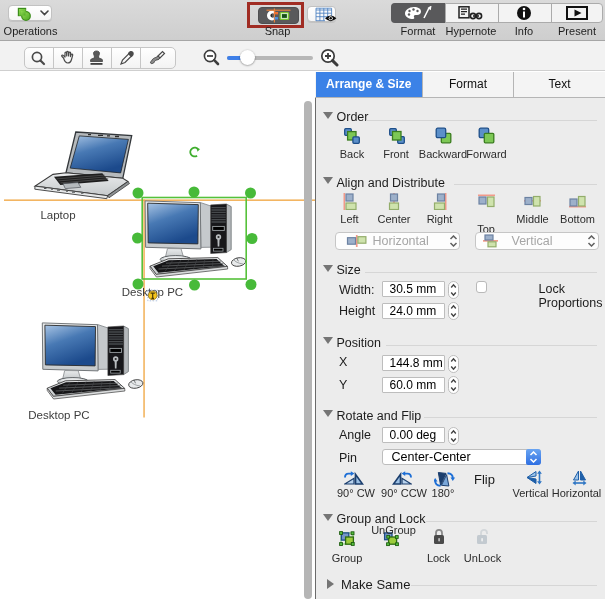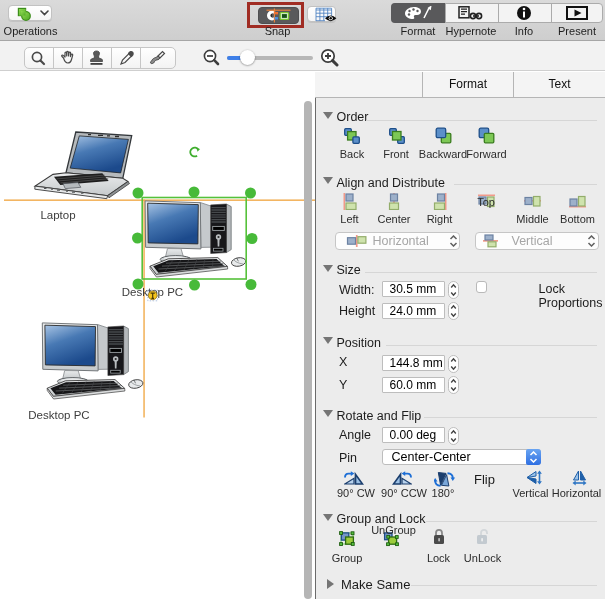--- a/index.html
+++ b/index.html
@@ -246,20 +246,21 @@
     <circle cx="152.7" cy="295.3" r="4.4" fill="#f5c51c" stroke="#8a6d1a" stroke-width="0.8"></circle>
     <path d="M150.6,293.2 h4.2 M152.7,293.2 v5.2 M151.4,298.4 h2.6" stroke="#4a3a08" stroke-width="1.2"></path>
     <text x="58" y="219" font-size="11.5" fill="#3d3d3d" text-anchor="middle">Laptop</text>
     <text x="59" y="419" font-size="11.5" fill="#3d3d3d" text-anchor="middle">Desktop PC</text>
   </svg>
   <div id="cvsbar"></div>
 </div>
 <div id="divider"></div>
 
 <div id="tabs">
+  <div class="tab" style="left:0.5px; width:106.5px; background:#3b82e7; color:#fff; font-weight:bold;">Arrange &amp; Size</div>
   <div class="tab" style="left:107px; width:91px; border-left:1px solid #b5b5b5;">Format</div>
   <div class="tab" style="left:198px; width:92px; border-left:1px solid #b5b5b5;">Text</div>
 </div>
 
 <div id="panel"></div>
 
 <div class="tri-d" style="left:322.8px; top:112px;"></div>
 <div class="hdr" style="left:336.5px; top:110.3px;">Order</div>
 <div class="hline" style="left:366px; top:119.6px; width:231px;"></div>
 <svg class="abs" style="left:343px; top:127px;" width="17" height="17" viewBox="0 0 17 17">
@@ -314,21 +315,21 @@
   <rect x="9.5" y="2.5" width="6.5" height="9.5" fill="#cfe3ad" stroke="#93ad6b" stroke-width="1.2"></rect>
 </svg>
 <svg class="abs" style="left:569px; top:194px;" width="17" height="14" viewBox="0 0 17 14">
   <rect x="0" y="11.9" width="17" height="1.6" fill="#f29a8a"></rect>
   <rect x="1" y="5" width="7" height="7" fill="#9db0ca" stroke="#6c82a2" stroke-width="1.2"></rect>
   <rect x="9.5" y="2.5" width="6.5" height="9.5" fill="#cfe3ad" stroke="#93ad6b" stroke-width="1.2"></rect>
 </svg>
 <div class="iclabel" style="left:319.5px; top:213px; width:60px;">Left</div>
 <div class="iclabel" style="left:364px; top:213px; width:60px;">Center</div>
 <div class="iclabel" style="left:409.5px; top:213px; width:60px;">Right</div>
-<div class="iclabel" style="left:456px; top:196px; width:60px;">Top</div>
+<div class="iclabel" style="left:456px; top:223px; width:60px;">Top</div>
 <div class="iclabel" style="left:502.5px; top:213px; width:60px;">Middle</div>
 <div class="iclabel" style="left:547.5px; top:213px; width:60px;">Bottom</div>
 <div class="combo" style="left:335px; top:231.5px; width:124.5px;"></div>
 <svg class="abs" style="left:346px; top:235px;" width="21" height="12" viewBox="0 0 21 12">
   <rect x="9.9" y="0" width="1.7" height="12" fill="#f29a8a"></rect>
   <rect x="1.5" y="2.7" width="8" height="6.5" fill="#9db0ca" stroke="#6c82a2" stroke-width="1.2"></rect>
   <rect x="11.9" y="1.7" width="8" height="6.5" fill="#cfe3ad" stroke="#93ad6b" stroke-width="1.2"></rect>
 </svg>
 <div class="ctext abs" style="left:372.5px; top:233.5px; font-size:12.5px; color:#a6a6a6;">Horizontal</div>
 <svg class="abs" style="left:449px; top:235px;" width="9" height="12" viewBox="0 0 9 12">

